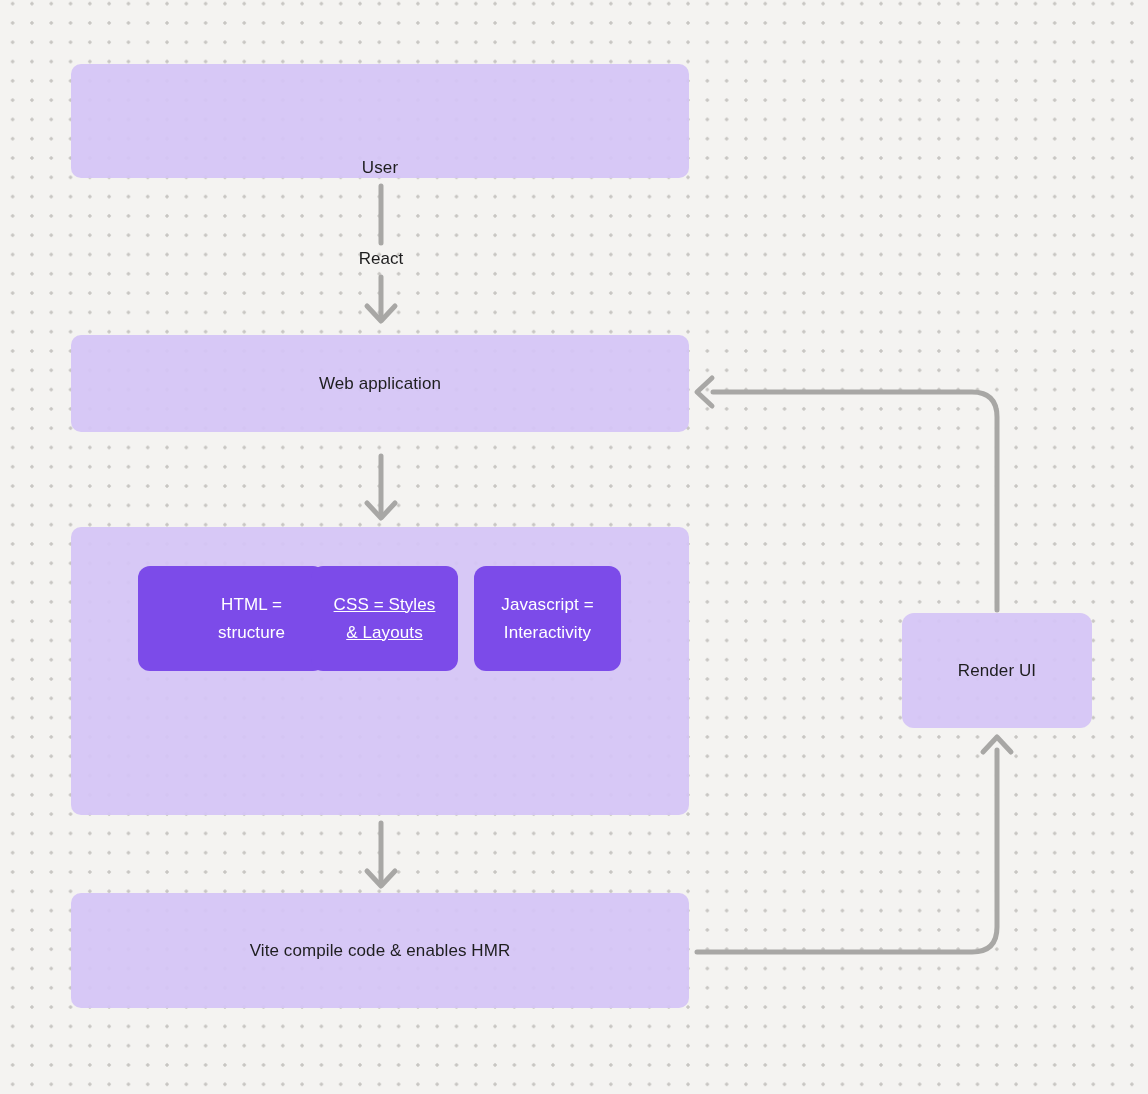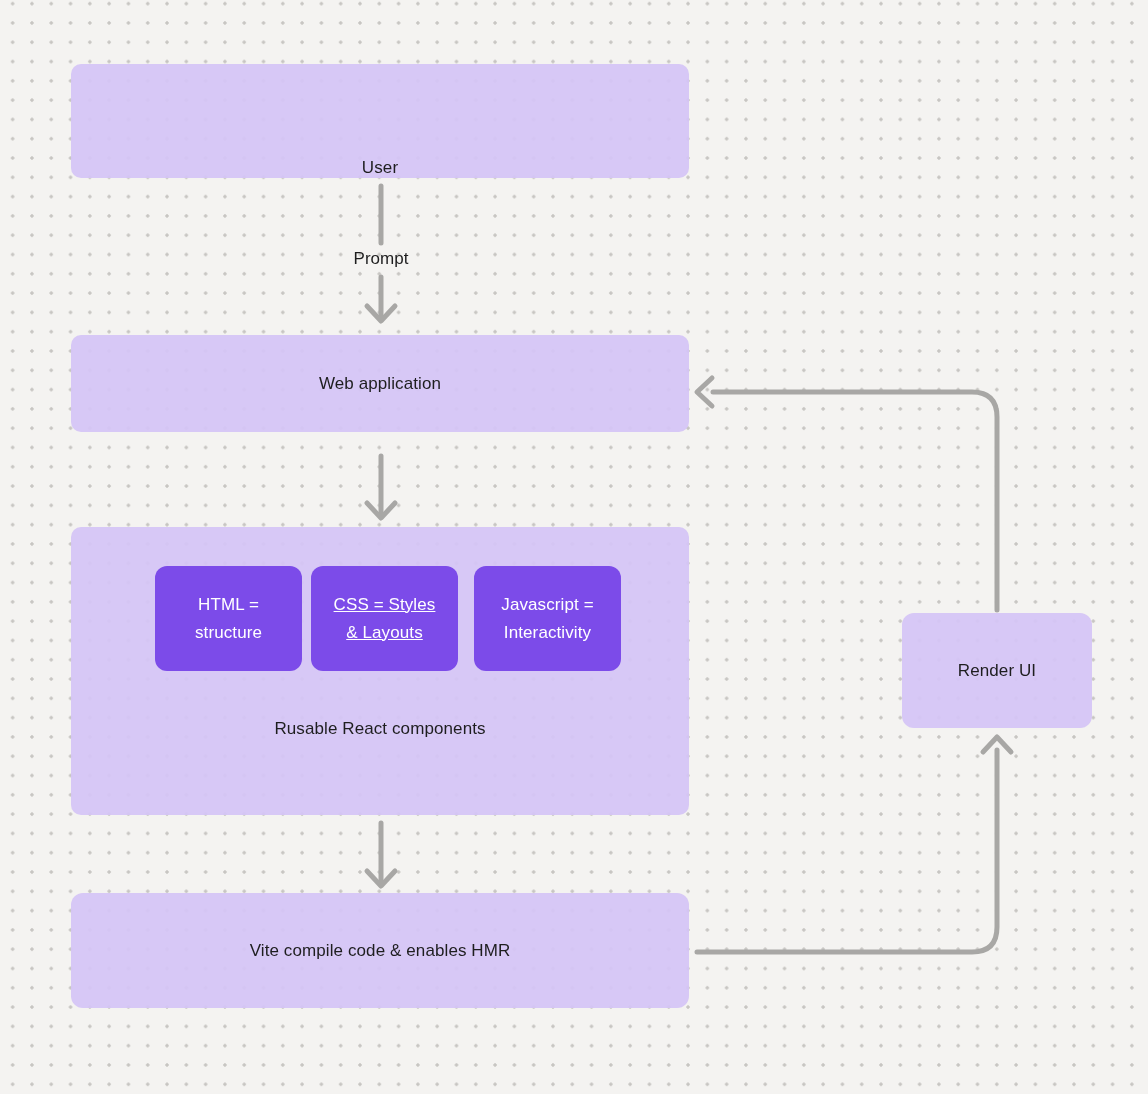--- a/index.html
+++ b/index.html
@@ -37,41 +37,41 @@
     align-items: center;
     justify-content: center;
     color: #1e1e1f;
     font-size: 17px;
     font-weight: 500;
     letter-spacing: 0.1px;
   }
   .node-user   { left: 71px;  top: 64px;  width: 618px; height: 114px; align-items: flex-end; }
   .node-webapp { left: 71px;  top: 335px; width: 618px; height: 97px; }
   .node-group  { left: 71px;  top: 527px; width: 618px; height: 288px; display: block; }
-  .node-vite   { left: 71px;  top: 893px; width: 618px; height: 115px; border-radius: 12px; }
+  .node-vite   { left: 71px;  top: 893px; width: 618px; height: 115px; }
   .node-render { left: 902px; top: 613px; width: 190px; height: 115px; border-radius: 12px; }
 
   .inner-node {
     position: absolute;
     top: 39px;
     width: 147px;
     height: 105px;
     background: #7c4be9;
     border-radius: 12px;
     display: flex;
     flex-direction: column;
     align-items: center;
     justify-content: center;
     color: #ffffff;
     font-size: 17px;
     font-weight: 500;
     line-height: 28px;
     text-align: center;
   }
-  .inner-html { left: 84px; }
+  .inner-html { left: 67px; padding-left: 40px; }
   .inner-css  { left: 240px; text-decoration: underline; }
   .inner-js   { left: 403px; }
 
   .group-caption {
     position: absolute;
     left: 0;
     right: 0;
     top: 192px;
     text-align: center;
     font-size: 17px;
@@ -111,40 +111,39 @@
     <polyline points="983,752 997,737 1011,752"></polyline>
 
     <path d="M 997 610 V 417 Q 997 392 972 392 H 713"></path>
     <polyline points="712,378 697,392 712,406"></polyline>
   </svg>
 
   <div class="node node-user">
     <span>User</span>
   </div>
 
-  <div class="edge-label">Prompt</div>
+  <div class="edge-label">React</div>
 
   <div class="node node-webapp">
     <span>Web application</span>
   </div>
 
   <div class="node node-group">
     <div class="inner-node inner-html">
       <span>HTML =</span>
       <span>structure</span>
     </div>
     <div class="inner-node inner-css">
       <span>CSS = Styles</span>
       <span>&amp; Layouts</span>
     </div>
     <div class="inner-node inner-js">
       <span>Javascript =</span>
       <span>Interactivity</span>
     </div>
-    <div class="group-caption">Rusable React components</div>
   </div>
 
   <div class="node node-vite">
     <span>Vite compile code &amp; enables HMR</span>
   </div>
 
   <div class="node node-render">
     <span>Render UI</span>
   </div>
 

